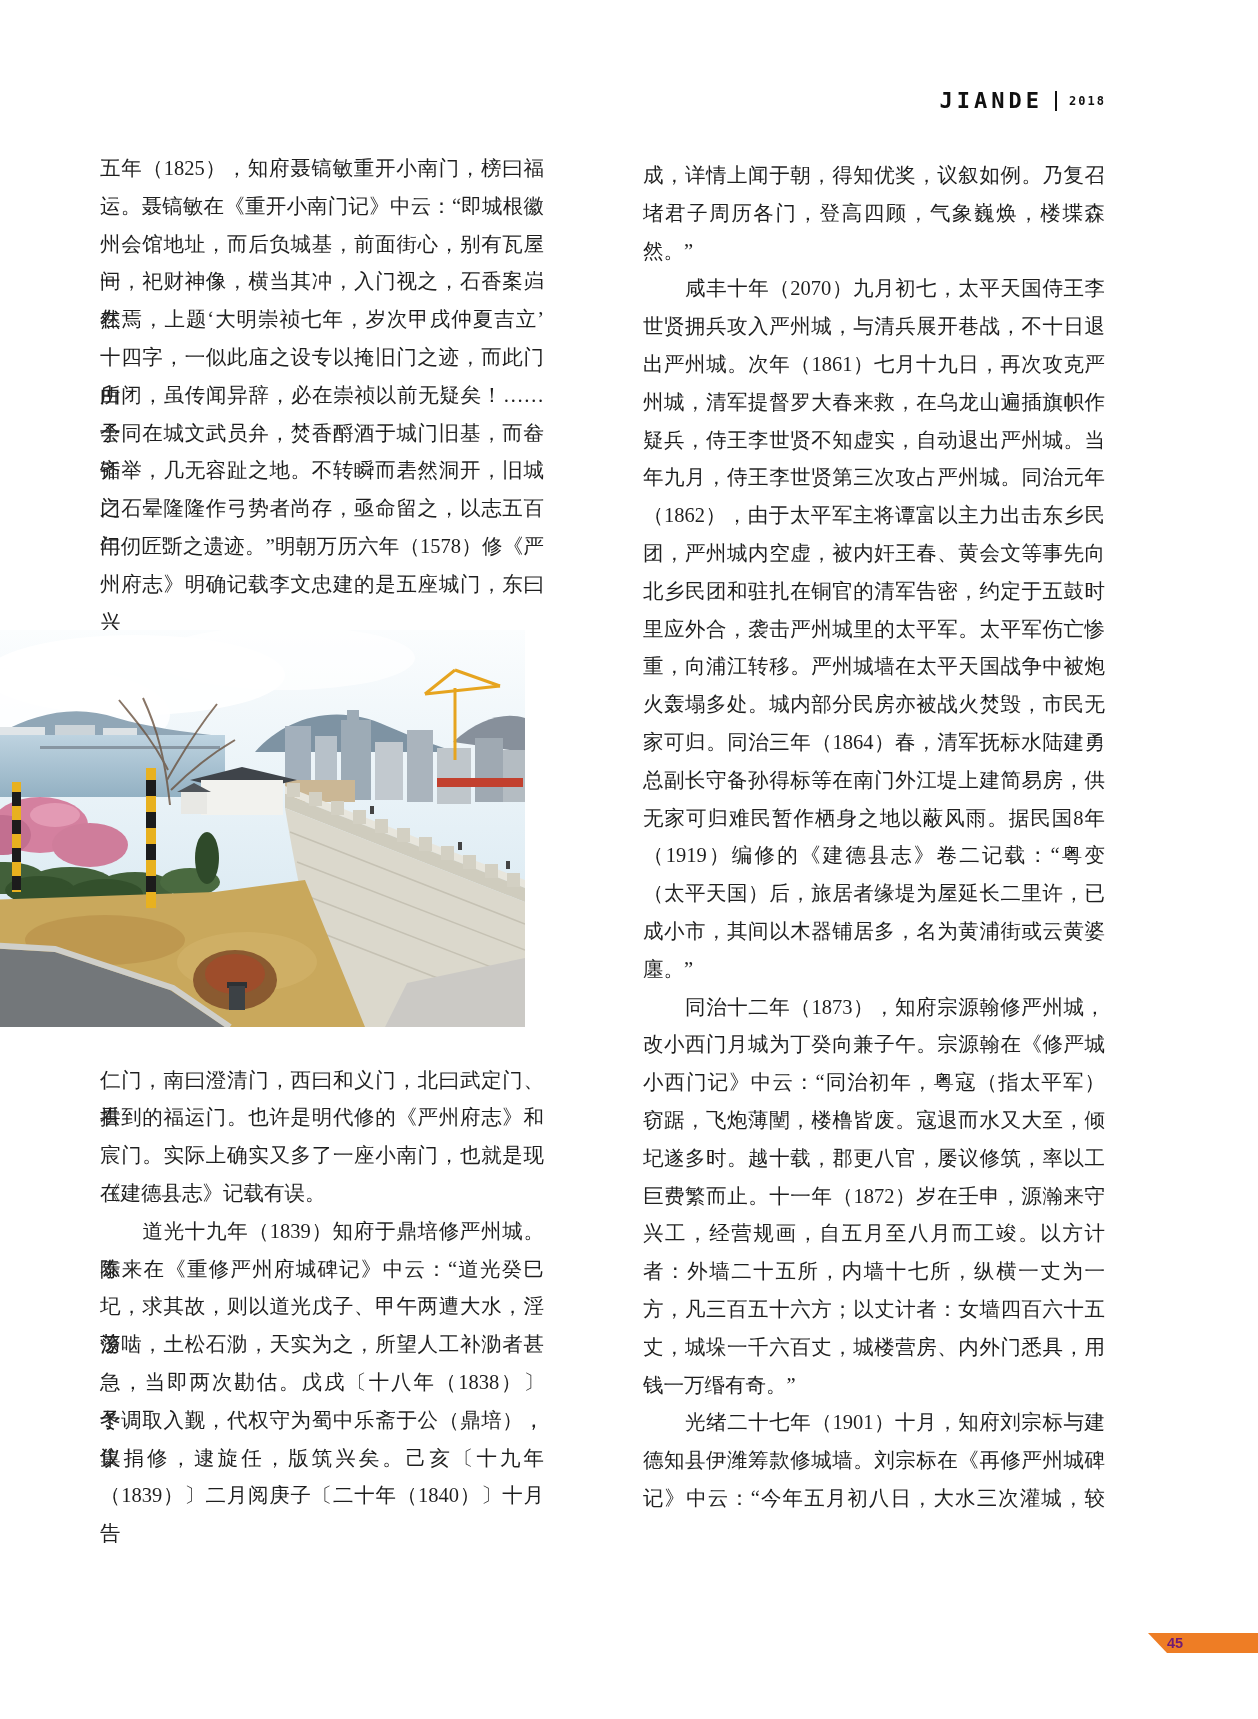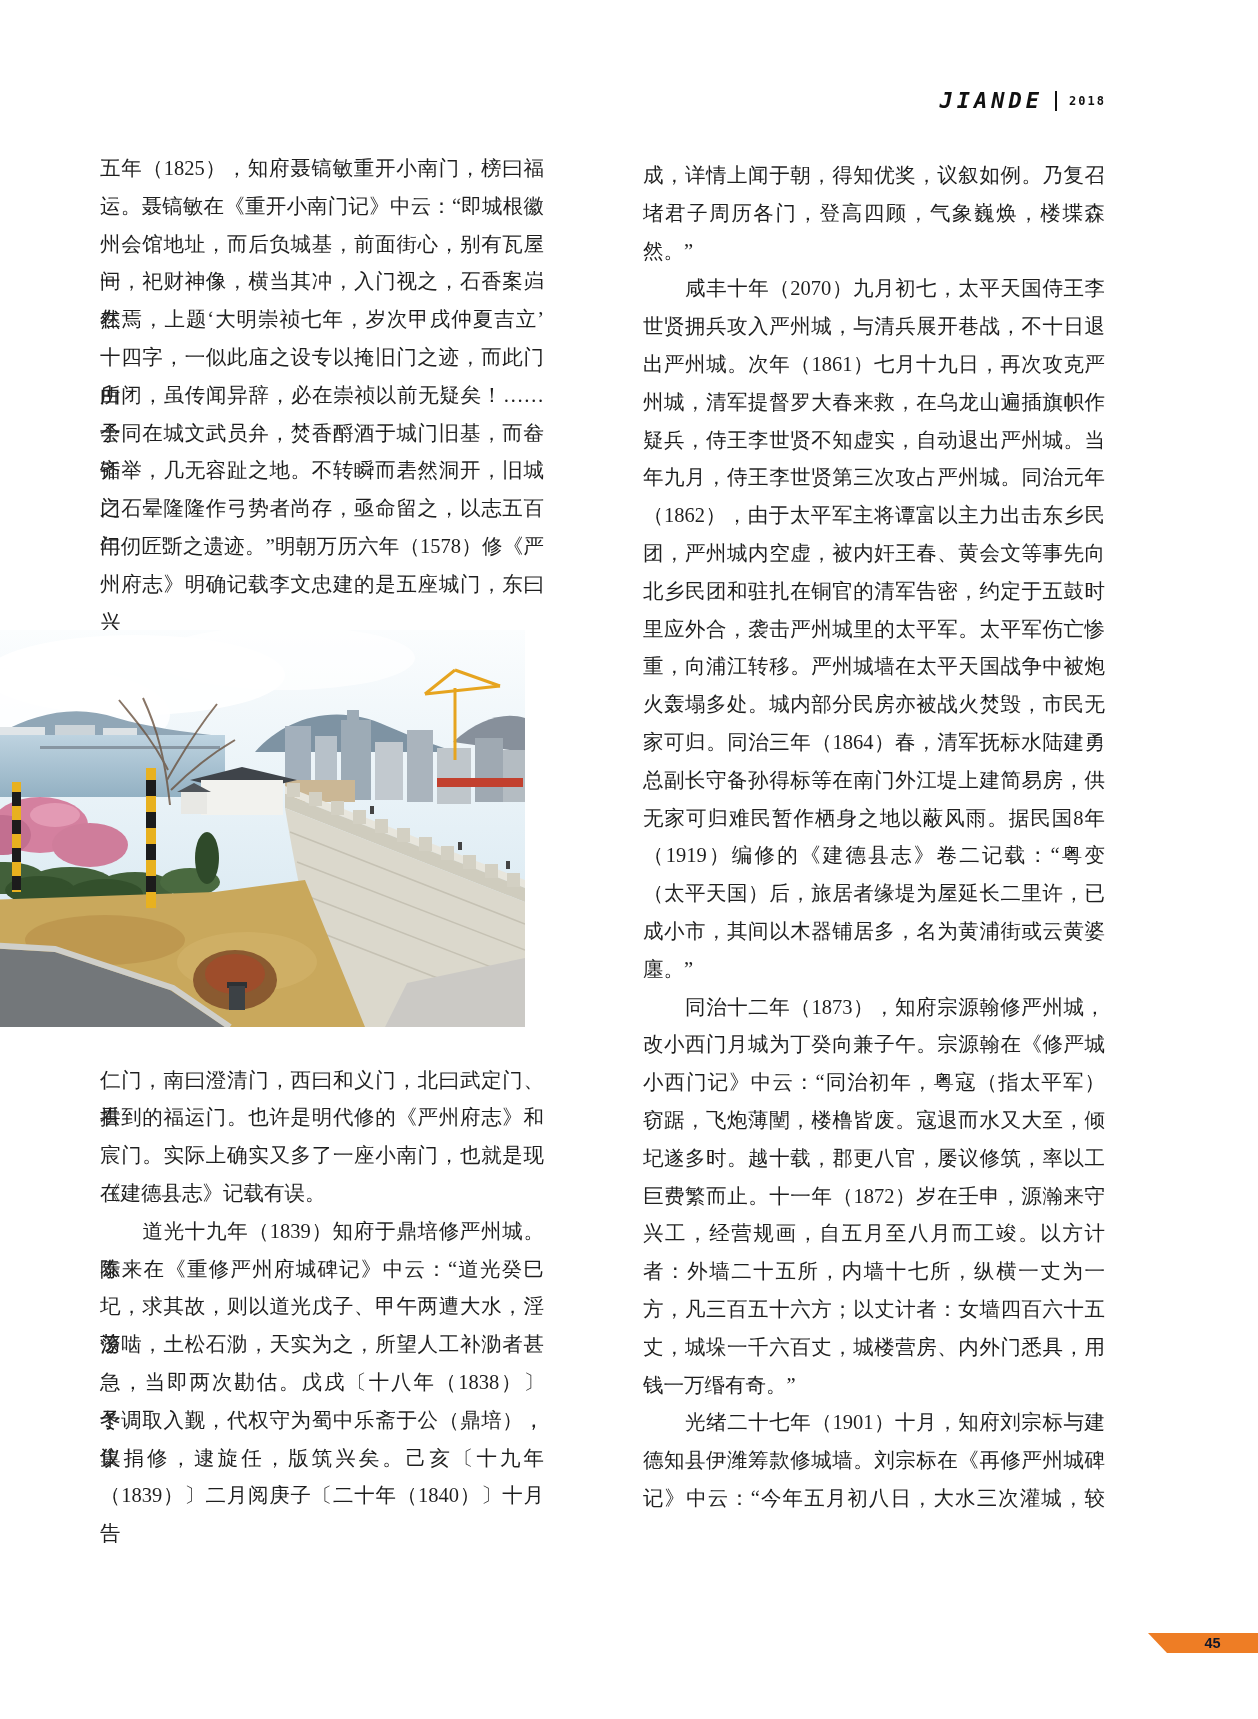--- a/index.html
+++ b/index.html
@@ -2,40 +2,40 @@
 <html><head>
 <meta charset="utf-8">
 <style>
   html,body{margin:0;padding:0;background:#ffffff;}
   .page{position:relative;width:1258px;height:1719px;background:#ffffff;overflow:hidden;
         font-family:"Liberation Serif","DejaVu Serif",serif;color:#1f1f1f;}
 
   
   .masthead{position:absolute;top:88px;right:152px;display:flex;align-items:center;gap:12px;
             font-family:"DejaVu Sans Mono","Liberation Sans",monospace;color:#111;}
-  .masthead .journal{font-size:22px;font-weight:bold;letter-spacing:4px;font-style:italic;}
+  .masthead .journal{font-size:22px;font-weight:bold;letter-spacing:4px;}
   .masthead .divider{display:inline-block;width:2px;height:20px;background:#111;}
   .masthead .year{font-size:12px;font-weight:bold;letter-spacing:2px;}
 
   
   .col{position:absolute;top:150px;font-size:20.5px;}
   .col-left{left:100px;width:444px;}
   .col-right{left:643px;width:462px;margin-top:7px;}
   .line{line-height:37.8px;height:37.8px;text-align:justify;text-align-last:justify;
         text-justify:inter-character;white-space:normal;overflow:visible;}
   .line.para-end{text-align-last:left;}
 
   
   figure.photo{margin:26px 0 35px -115px;padding:0;width:540px;height:397px;display:block;}
   figure.photo svg{display:block;}
 
   
   .page-badge{position:absolute;top:1633px;right:0;width:110px;height:20px;background:#EE7D25;
               clip-path:polygon(0 0,100% 0,100% 100%,19px 100%);}
-  .page-badge .num{display:block;padding-left:19px;text-align:center;color:#0f172a;
+  .page-badge .num{display:block;padding-left:19px;color:#701a75;
                    font-family:"Liberation Sans","DejaVu Sans",sans-serif;font-size:14.5px;
                    line-height:20px;font-weight:bold;}
 </style>
 </head>
 <body>
 
 <div class="page">
 
   <div class="masthead">
     <span class="journal">JIANDE</span>

